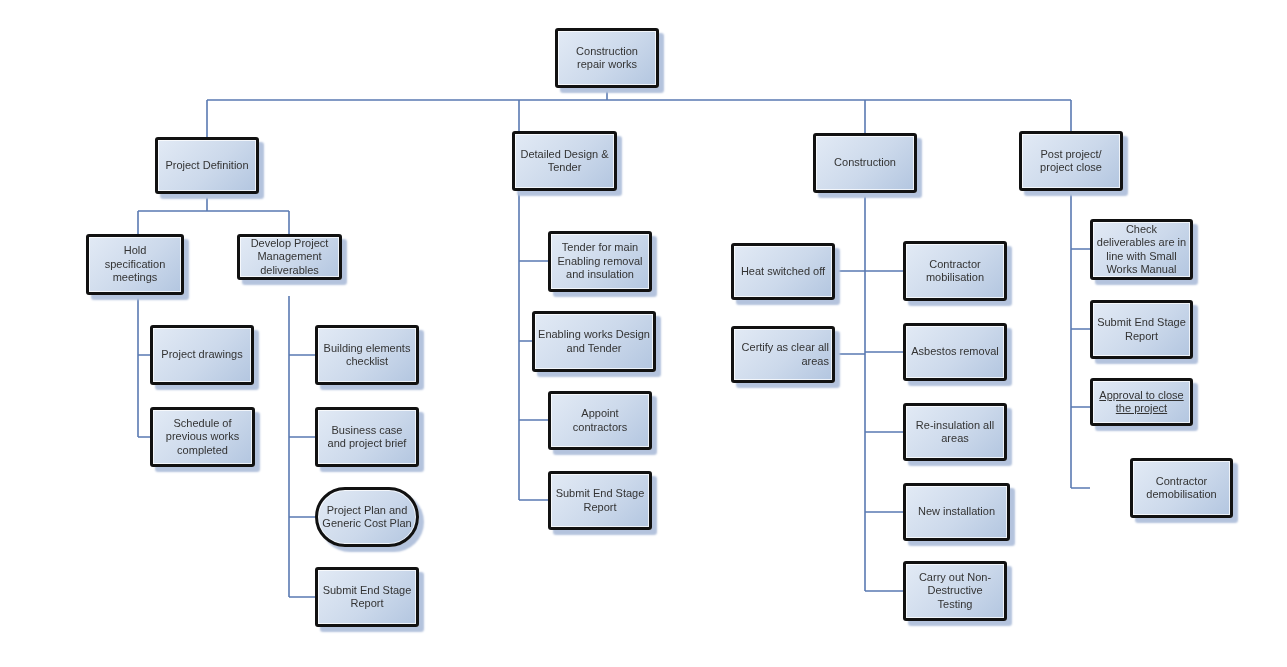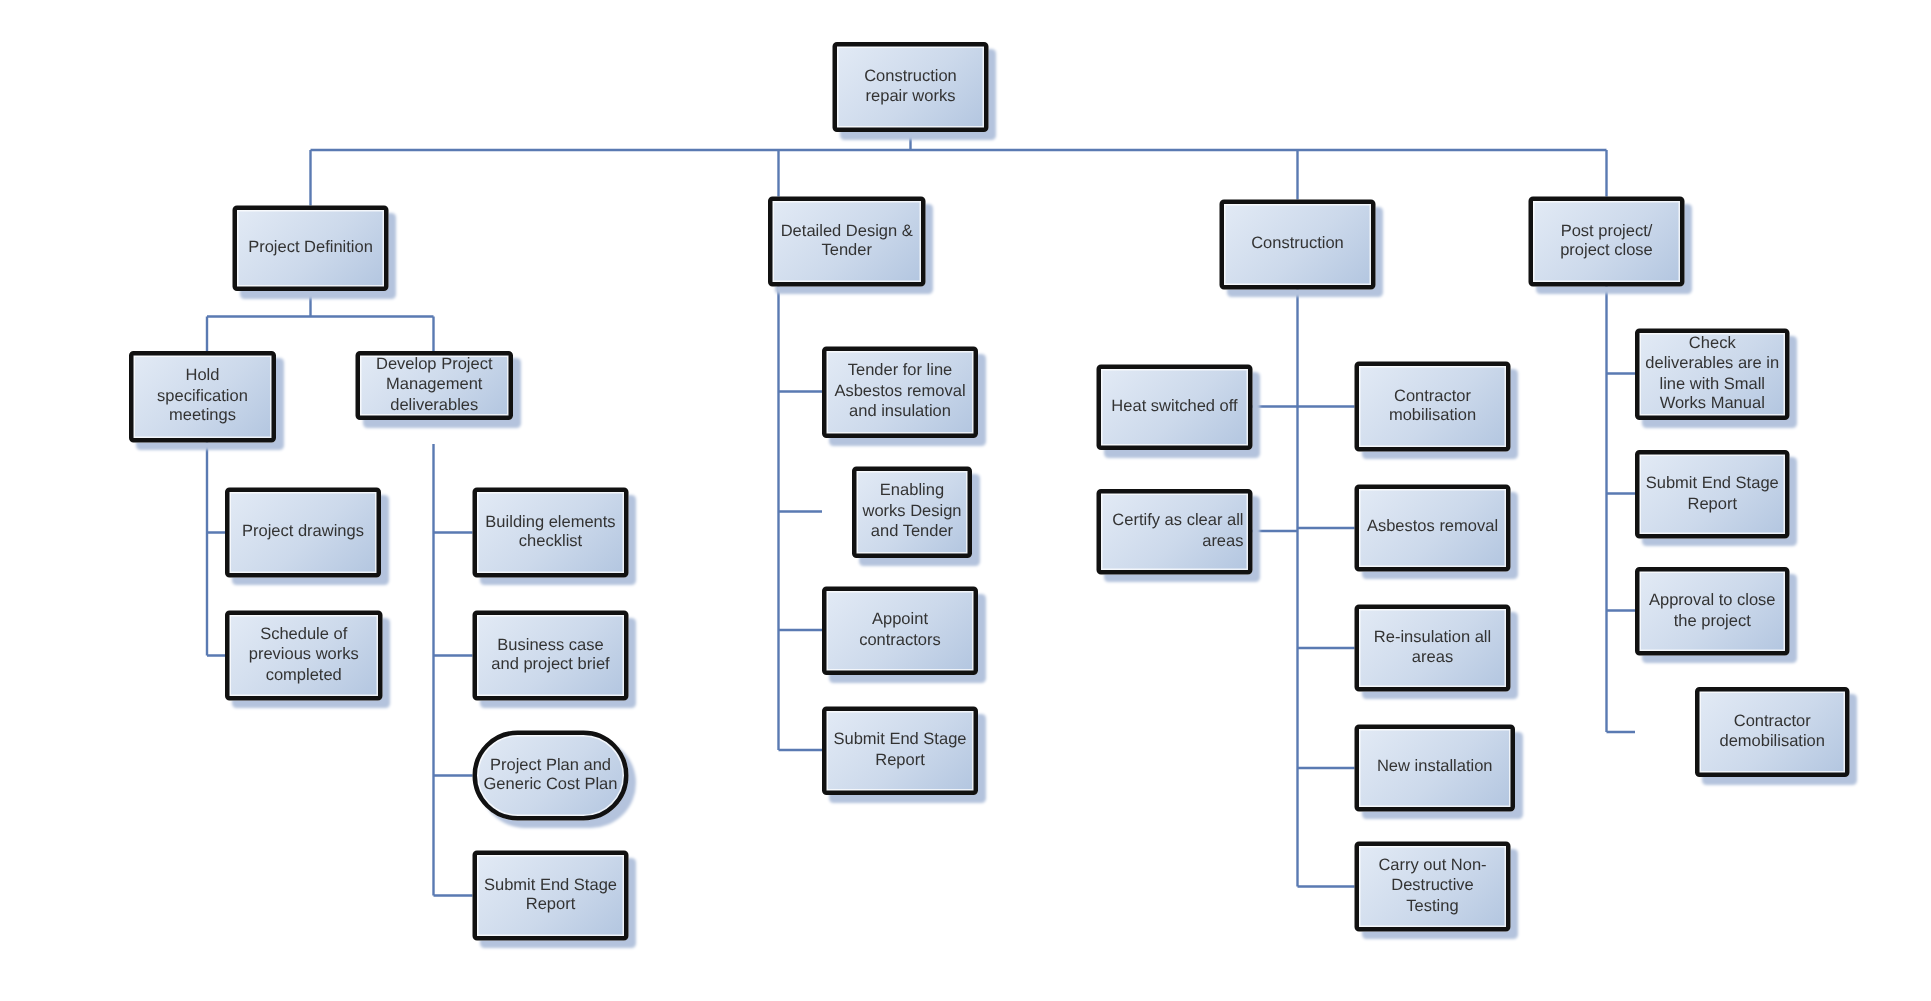--- a/index.html
+++ b/index.html
@@ -55,32 +55,32 @@
   <div class="node" style="left:237px;top:234px;width:105px;height:46px;">Develop Project Management deliverables</div>
 
   <div class="node" style="left:150px;top:325px;width:104px;height:60px;">Project drawings</div>
   <div class="node" style="left:150px;top:407px;width:105px;height:60px;">Schedule of previous works completed</div>
 
   <div class="node" style="left:315px;top:325px;width:104px;height:60px;">Building elements checklist</div>
   <div class="node" style="left:315px;top:407px;width:104px;height:60px;">Business case and project brief</div>
   <div class="node" style="left:315px;top:487px;width:104px;height:60px;border-radius:30px;">Project Plan and Generic Cost Plan</div>
   <div class="node" style="left:315px;top:567px;width:104px;height:60px;">Submit End Stage Report</div>
 
-  <div class="node" style="left:548px;top:231px;width:104px;height:61px;">Tender for line Asbestos removal and insulation</div>
-  <div class="node" style="left:568px;top:311px;width:80px;height:61px;text-align:center;">Enabling works Design and Tender</div>
+  <div class="node" style="left:548px;top:231px;width:104px;height:61px;">Tender for main Enabling removal and insulation</div>
+  <div class="node" style="left:532px;top:311px;width:124px;height:61px;text-align:center;">Enabling works Design and Tender</div>
   <div class="node" style="left:548px;top:391px;width:104px;height:59px;">Appoint contractors</div>
   <div class="node" style="left:548px;top:471px;width:104px;height:59px;">Submit End Stage Report</div>
 
   <div class="node" style="left:731px;top:243px;width:104px;height:57px;">Heat switched off</div>
   <div class="node" style="left:731px;top:326px;width:104px;height:57px;text-align:right;">Certify as clear all areas</div>
 
   <div class="node" style="left:903px;top:241px;width:104px;height:60px;">Contractor mobilisation</div>
   <div class="node" style="left:903px;top:323px;width:104px;height:58px;">Asbestos removal</div>
   <div class="node" style="left:903px;top:403px;width:104px;height:58px;">Re-insulation all areas</div>
   <div class="node" style="left:903px;top:483px;width:107px;height:58px;">New installation</div>
   <div class="node" style="left:903px;top:561px;width:104px;height:60px;">Carry out Non-Destructive Testing</div>
 
   <div class="node" style="left:1090px;top:219px;width:103px;height:61px;">Check deliverables are in line with Small Works Manual</div>
   <div class="node" style="left:1090px;top:300px;width:103px;height:59px;">Submit End Stage Report</div>
-  <div class="node" style="left:1090px;top:378px;width:103px;height:59px;">Approval to close the project</div>
+  <div class="node" style="left:1090px;top:378px;width:103px;height:48px;text-decoration:underline;">Approval to close the project</div>
   <div class="node" style="left:1130px;top:458px;width:103px;height:60px;">Contractor demobilisation</div>
 
 </div>
 
 </body></html>

